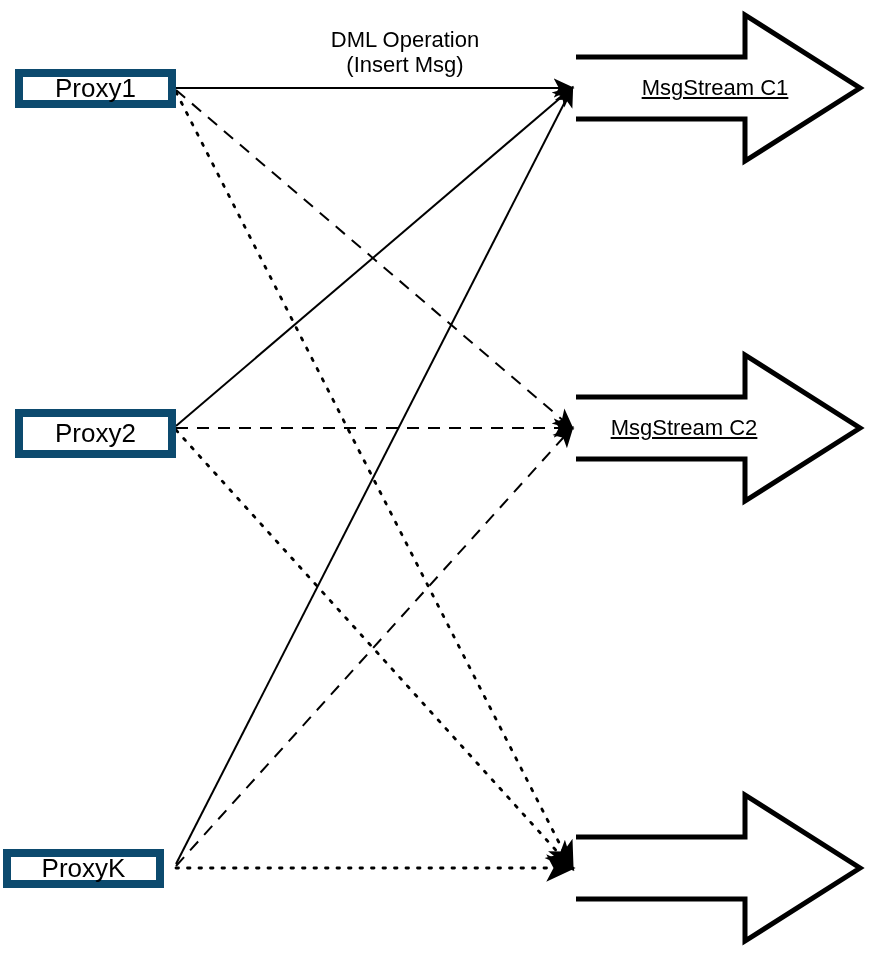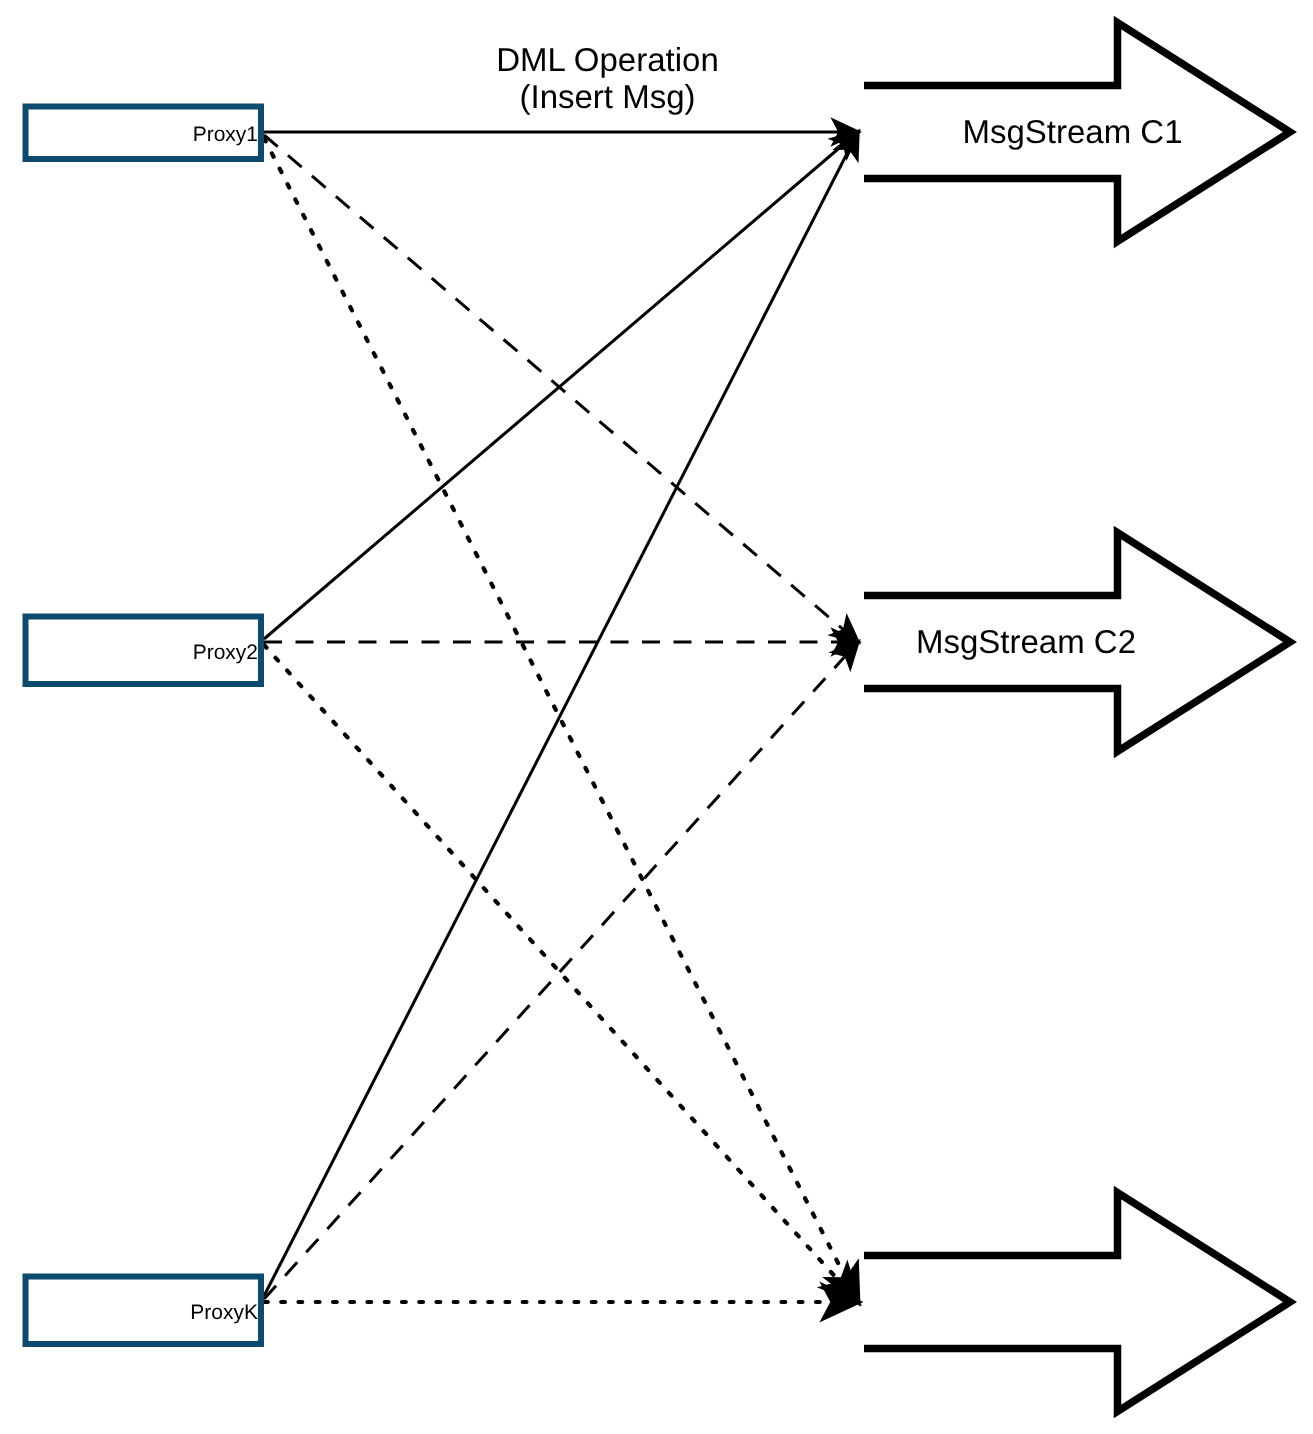--- a/index.html
+++ b/index.html
@@ -4,34 +4,35 @@
 <title>MsgStream Diagram</title>
 <style>
   html,body{margin:0;padding:0;background:#ffffff;}
   body{width:875px;height:956px;overflow:hidden;
        font-family:"Liberation Sans","DejaVu Sans",sans-serif;}
   #canvas{position:relative;width:875px;height:956px;background:#ffffff;}
   svg.layer{position:absolute;left:0;top:0;width:875px;height:956px;}
   .proxy-box{
     position:absolute;
     box-sizing:border-box;
-    border:4px solid #0c4a6e;
+    border:8px solid #0c4a6e;
     background:#ffffff;
     display:flex;
     align-items:center;
-    justify-content:flex-end;
-    font-size:14px;
+    justify-content:center;
+    font-size:26px;
     color:#000000;
   }
   .stream-label{
     position:absolute;
     font-size:22px;
     color:#000000;
     text-align:center;
     white-space:nowrap;
+    text-decoration:underline;
   }
   .caption{
     position:absolute;
     font-size:22px;
     color:#000000;
     text-align:center;
     line-height:1.15;
     white-space:nowrap;
   }
 </style>
@@ -71,20 +72,20 @@
     <div>DML Operation</div>
     <div>(Insert Msg)</div>
   </div>
 
   <div class="proxy-box" id="pbox-0" style="left: 15px; top: 69px; width: 161px; height: 39px;">
     <span>Proxy1</span>
   </div>
   <div class="proxy-box" id="pbox-1" style="left: 15px; top: 409px; width: 161px; height: 49px;">
     <span>Proxy2</span>
   </div>
-  <div class="proxy-box" id="pbox-2" style="left: 15px; top: 849px; width: 161px; height: 49px;">
+  <div class="proxy-box" id="pbox-2" style="left: 3px; top: 849px; width: 161px; height: 39px;">
     <span>ProxyK</span>
   </div>
 
   <div class="stream-label" id="slab-0" style="left: 565px; top: 75px; width: 300px;">MsgStream C1</div>
   <div class="stream-label" id="slab-1" style="left: 534px; top: 415px; width: 300px;">MsgStream C2</div>
 
 </div>
 
 </body></html>

